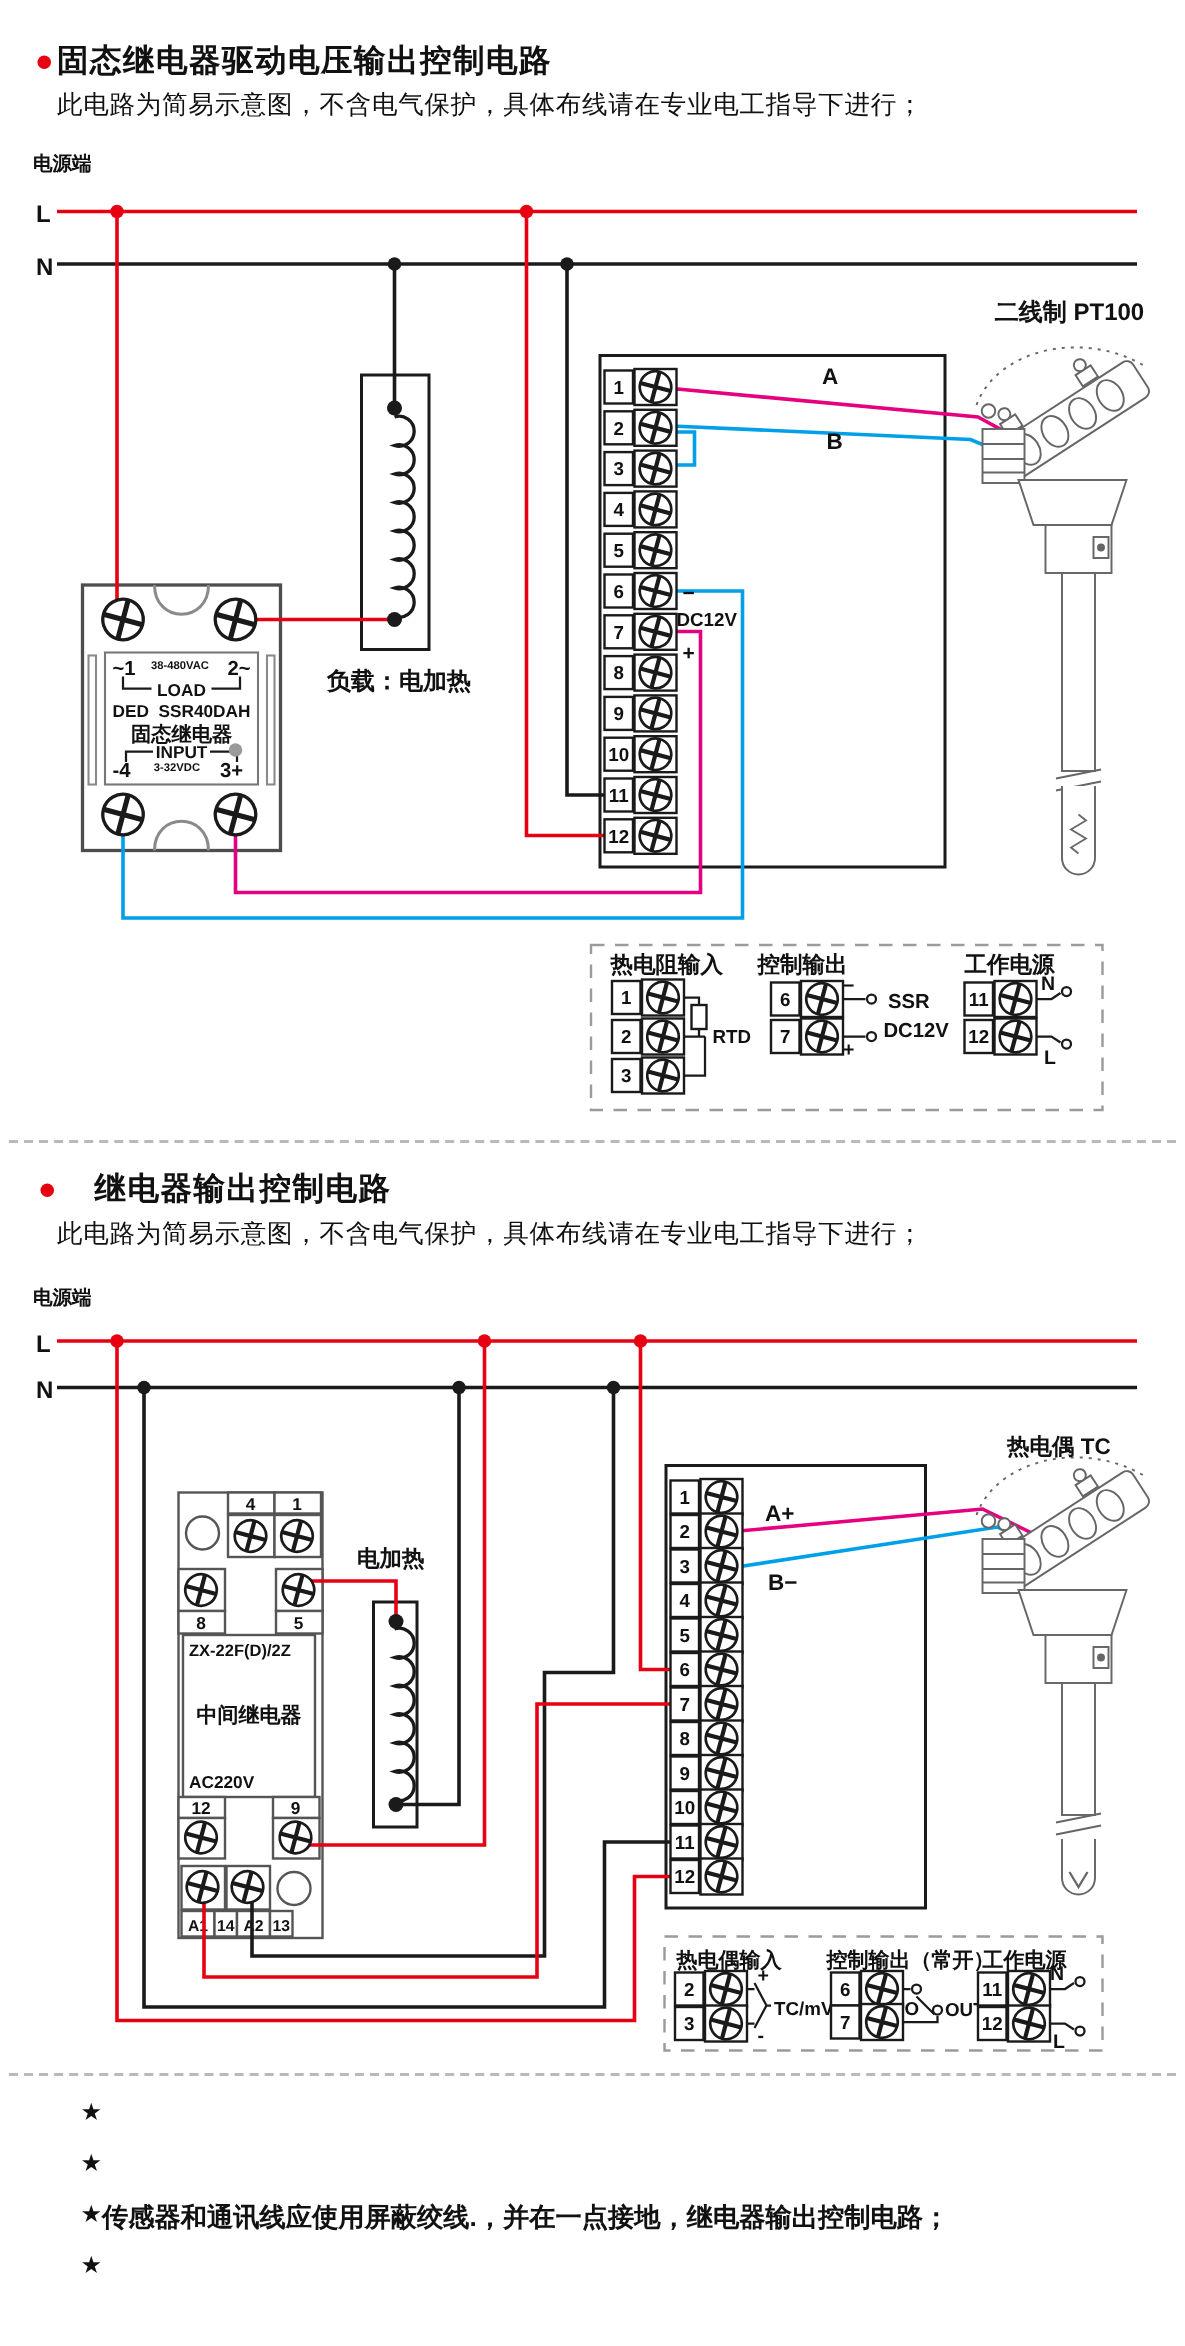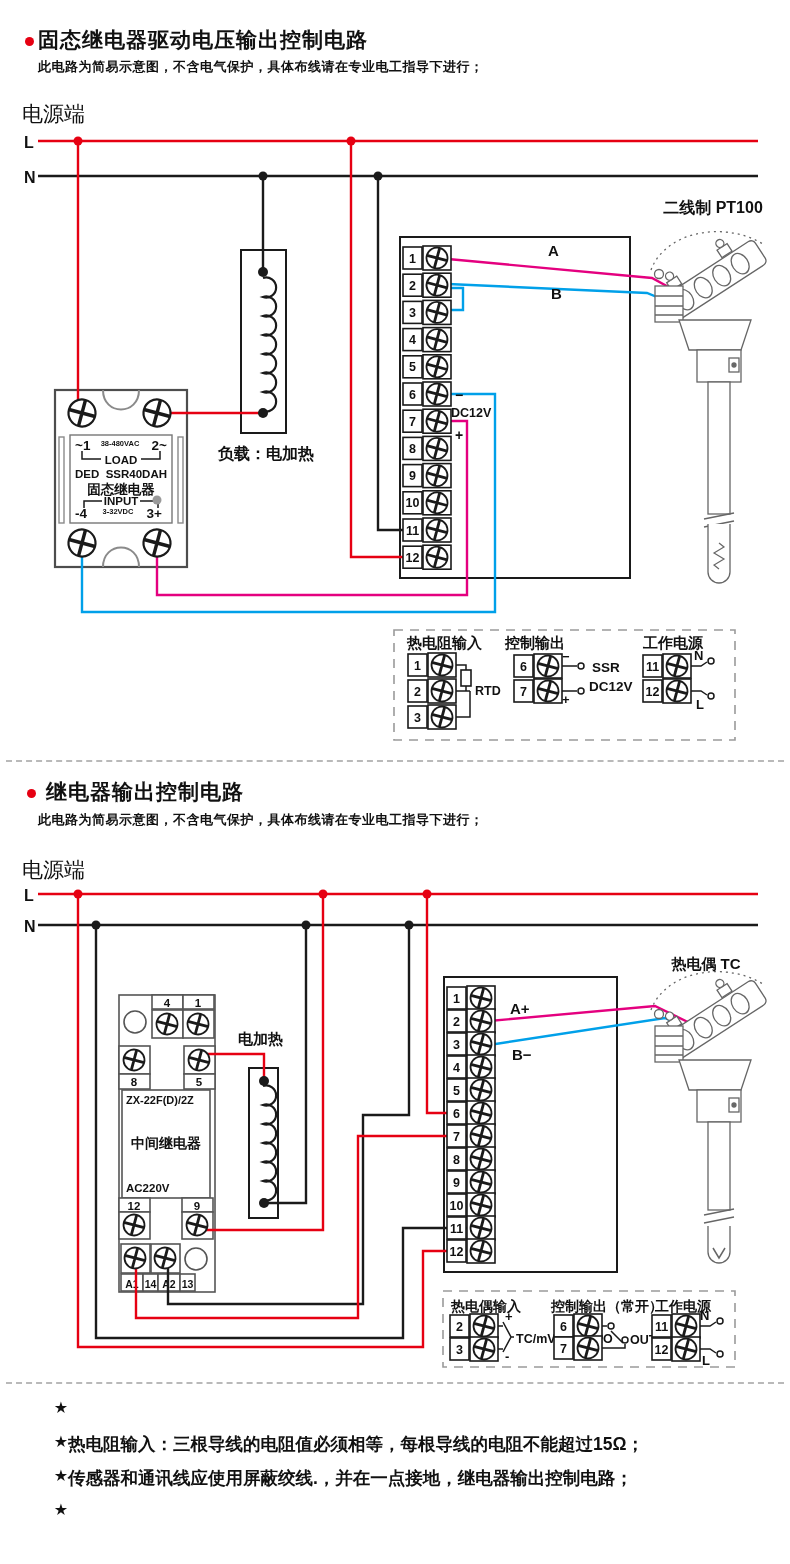--- a/index.html
+++ b/index.html
@@ -1,22 +1,22 @@
 <!DOCTYPE html>
 <html><head>
 <meta charset="utf-8">
 <style>
   html,body{margin:0;padding:0;background:#fff;}
   .page{position:relative;width:790px;height:1564px;background:#fff;overflow:hidden;
         font-family:"Liberation Sans","DejaVu Sans",sans-serif;color:#111;}
   .abs{position:absolute;text-align:right;}
   .bullet{width:9px;height:9px;border-radius:50%;background:#e60012;}
   .h1{font-size:21px;font-weight:bold;letter-spacing:1px;}
-  .sub{font-size:13px;font-weight:bold;letter-spacing:0.5px;}
-  .pw{font-size:21px;font-weight:normal;}
+  .sub{font-size:17px;font-weight:normal;letter-spacing:0.5px;}
+  .pw{font-size:13px;font-weight:bold;}
   .divider{border-top:2px dashed #b9b9b9;width:778px;left:6px;}
   .notes{left:36px;top:1398px;width:740px;}
   .note-row{display:flex;align-items:flex-start;height:34px;font-size:17.5px;font-weight:bold;}
   .note-star{width:32px;font-size:16px;}
   svg{position:absolute;left:0;top:0;}
   svg text{font-family:"Liberation Sans","DejaVu Sans",sans-serif;fill:#111;font-weight:bold;}
   .cell{fill:#fff;stroke:#1a1a1a;stroke-width:1.6;}
   .box{fill:#fff;stroke:#1a1a1a;stroke-width:2;}
   .gbox{fill:#fff;stroke:#555;stroke-width:1.6;}
   .wire{fill:none;stroke-width:2.4;}
@@ -658,33 +658,32 @@
   </svg>
 
   <div class="abs bullet" style="left:25px;top:37px;"></div>
   <div class="abs h1" style="left:38px;top:26px;">固态继电器驱动电压输出控制电路</div>
   <div class="abs sub" style="left:38px;top:58px;">此电路为简易示意图，不含电气保护，具体布线请在专业电工指导下进行；</div>
   <div class="abs pw" style="left:22px;top:100px;">电源端</div>
 
   <div class="abs divider" style="top:760px;"></div>
 
   <div class="abs bullet" style="left:27px;top:789px;"></div>
-  <div class="abs h1" style="left:46px;top:778px;">继电器输出控制电路</div>
+  <div class="abs h1" style="left:63px;top:778px;">继电器输出控制电路</div>
   <div class="abs sub" style="left:38px;top:811px;">此电路为简易示意图，不含电气保护，具体布线请在专业电工指导下进行；</div>
   <div class="abs pw" style="left:22px;top:856px;">电源端</div>
 
   <div class="abs divider" style="top:1382px;"></div>
 
   <div class="abs notes">
     <div class="note-row">
       <span class="note-star">★</span>
       </div>
     <div class="note-row">
       <span class="note-star">★</span>
-      <span>热电阻输入：三根导线的电阻值必须相等，每根导线的电阻不能超过15Ω；</span>
       </div>
     <div class="note-row">
       <span class="note-star">★</span>
       <span>传感器和通讯线应使用屏蔽绞线.，并在一点接地，继电器输出控制电路；</span>
       </div>
     <div class="note-row">
       <span class="note-star">★</span>
       </div>
   </div>
 

